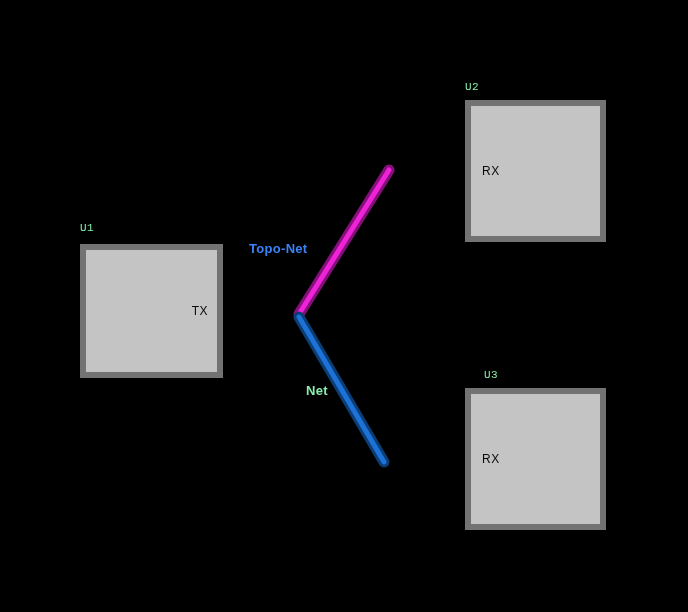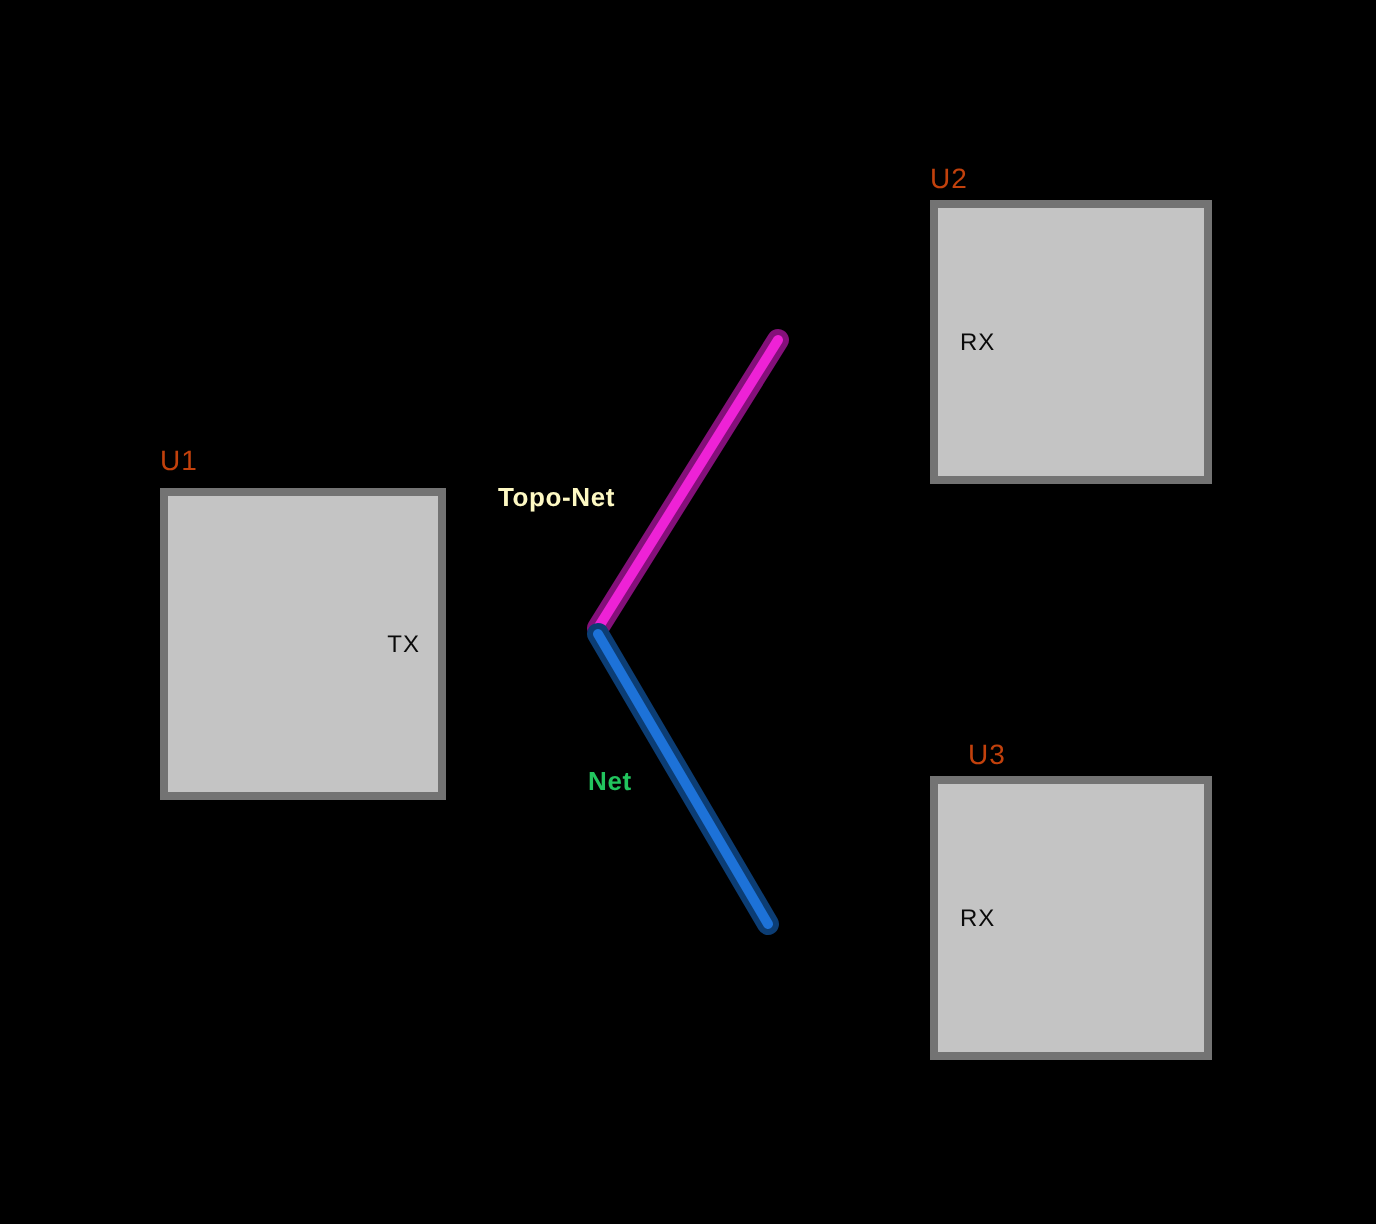--- a/index.html
+++ b/index.html
@@ -10,30 +10,31 @@
   }
   .canvas {
     position: relative;
     width: 688px;
     height: 612px;
     background: #000000;
     overflow: hidden;
   }
   .ref-label {
     position: absolute;
-    color: #c2410c;
-    font-size: 14px;
+    color: #86efac;
+    font-size: 11px;
     letter-spacing: 0.5px;
     line-height: 1;
     user-select: none;
+    font-family: Liberation Mono, monospace;
   }
   .component-box {
     position: absolute;
     background: #c4c4c4;
-    border: 4px solid #737373;
+    border: 6px solid #737373;
     box-sizing: border-box;
   }
   .pin-label {
     position: absolute;
     top: 50%;
     transform: translateY(-50%);
     color: #0a0a0a;
     font-size: 12px;
     letter-spacing: 0.5px;
     line-height: 1;
@@ -57,21 +58,21 @@
     height: 612px;
   }
   svg.net-layer line { cursor: pointer; }
 </style>
 </head>
 <body>
 
 <div class="canvas">
 
   <span class="ref-label" style="left:80px; top:223px;">U1</span>
-  <div class="component-box" style="left:80px; top:244px; width:143px; height:156px;">
+  <div class="component-box" style="left:80px; top:244px; width:143px; height:134px;">
     <span class="pin-label pin-right">TX</span>
   </div>
 
   <span class="ref-label" style="left:465px; top:82px;">U2</span>
   <div class="component-box" style="left:465px; top:100px; width:141px; height:142px;">
     <span class="pin-label pin-left">RX</span>
   </div>
 
   <span class="ref-label" style="left:484px; top:370px;">U3</span>
   <div class="component-box" style="left:465px; top:388px; width:141px; height:142px;">
@@ -84,16 +85,16 @@
       <line x1="299" y1="314" x2="389" y2="170" stroke-width="11" stroke-linecap="round" stroke="#84107a"></line>
       <line x1="299" y1="314" x2="389" y2="170" stroke-width="5" stroke-linecap="round" stroke="#ee22d6"></line>
     </g>
 
     <g>
       <line x1="299" y1="317" x2="384" y2="462" stroke-width="11" stroke-linecap="round" stroke="#0c3d74"></line>
       <line x1="299" y1="317" x2="384" y2="462" stroke-width="5" stroke-linecap="round" stroke="#1d72d8"></line>
     </g>
   </svg>
 
-  <span class="net-label" style="left: 249px; top: 242px; color: #fef9c3;">Topo-Net</span>
-  <span class="net-label" style="left: 294px; top: 384px; color: #22c55e;">Net</span>
+  <span class="net-label" style="left: 249px; top: 242px; color: #3b82f6;">Topo-Net</span>
+  <span class="net-label" style="left: 306px; top: 384px; color: #86efac;">Net</span>
 
 </div>
 
 </body></html>

